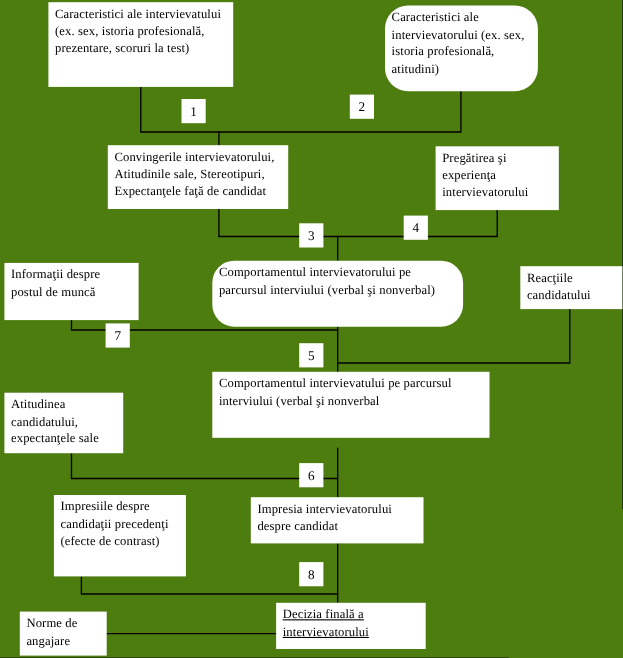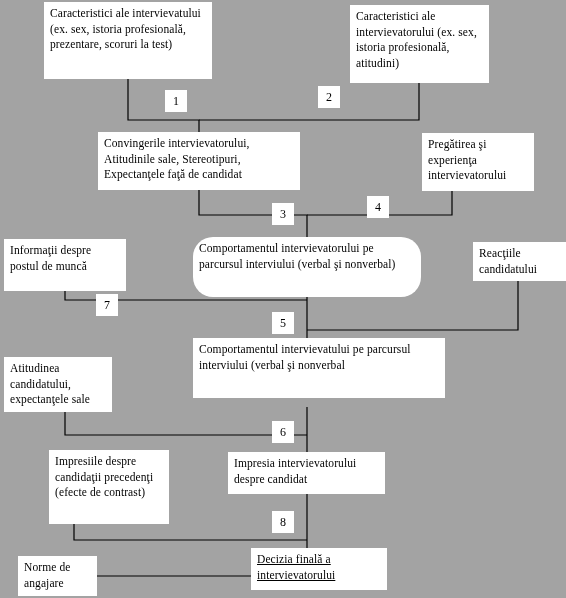--- a/index.html
+++ b/index.html
@@ -8,21 +8,21 @@
     padding: 0;
     background: #000000;
   }
   body {
     font-family: "Liberation Serif", "DejaVu Serif", serif;
   }
   #canvas {
     position: relative;
     width: 566px;
     height: 598px;
-    background: #a3a3a3;
+    background: #4d7c0f;
     overflow: hidden;
   }
   .box {
     position: absolute;
     background: #ffffff;
     color: #000000;
     box-sizing: border-box;
     padding: 4px 5px 3px 6px;
     font-size: 11.5px;
     line-height: 15.5px;
@@ -67,23 +67,23 @@
       <path d="M518,281 L518,330 L307,330"></path>
       <path d="M65,412 L65,435 L307,435"></path>
       <path d="M307,407 L307,452"></path>
       <path d="M74,524 L74,540 L307,540"></path>
       <path d="M307,494 L307,548"></path>
       <path d="M97,576 L251,576"></path>
     </g>
   </svg>
 
   <div class="box" style="left: 44px; top: 2px; width: 168px; height: 77px;">Caracteristici ale intervievatului (ex. sex, istoria profesională, prezentare, scoruri la test)</div>
-  <div class="box" style="left: 350px; top: 5px; width: 139px; height: 78px;">Caracteristici ale intervievatorului (ex. sex,  istoria profesională, atitudini)</div>
-  <div class="box" style="left: 98px; top: 132px; width: 202px; height: 58px;">Convingerile intervievatorului, Atitudinile sale, Stereotipuri, Expectanţele faţă de candidat</div>
-  <div class="box" style="left: 396px; top: 133px; width: 112px; height: 58px; margin-left: 26px;">Pregătirea şi experienţa intervievatorului</div>
+  <div class="box" style="left: 350px; top: 5px; width: 139px; height: 78px; border-radius: 21px;">Caracteristici ale intervievatorului (ex. sex,  istoria profesională, atitudini)</div>
+  <div class="box" style="left: 98px; top: 132px; width: 164px; height: 58px;">Convingerile intervievatorului, Atitudinile sale, Stereotipuri, Expectanţele faţă de candidat</div>
+  <div class="box" style="left: 396px; top: 133px; width: 112px; height: 58px;">Pregătirea şi experienţa intervievatorului</div>
   <div class="box" style="left: 4px; top: 239px; width: 122px; height: 52px;">Informaţii despre postul de muncă</div>
   <div class="box" style="left: 193px; top: 237px; width: 228px; height: 60px; border-radius: 20px;">Comportamentul intervievatorului pe parcursul interviului (verbal şi nonverbal)</div>
   <div class="box" style="left: 473px; top: 242px; width: 107px; height: 39px;">Reacţiile candidatului</div>
   <div class="box" style="left: 4px; top: 357px; width: 108px; height: 55px;">Atitudinea candidatului, expectanţele sale</div>
   <div class="box" style="left: 193px; top: 338px; width: 252px; height: 60px;">Comportamentul intervievatului pe parcursul interviului (verbal şi nonverbal</div>
   <div class="box" style="left: 14px; top: 450px; width: 120px; height: 74px; margin-left: 35px;">Impresiile despre candidaţii precedenţi (efecte de contrast)</div>
   <div class="box" style="left: 228px; top: 452px; width: 157px; height: 42px;">Impresia intervievatorului despre candidat</div>
   <div class="box" style="left: 18px; top: 556px; width: 79px; height: 40px;">Norme de angajare</div>
   <div class="box" style="left: 251px; top: 548px; width: 136px; height: 42px; text-decoration: underline;">Decizia finală a intervievatorului</div>
 

